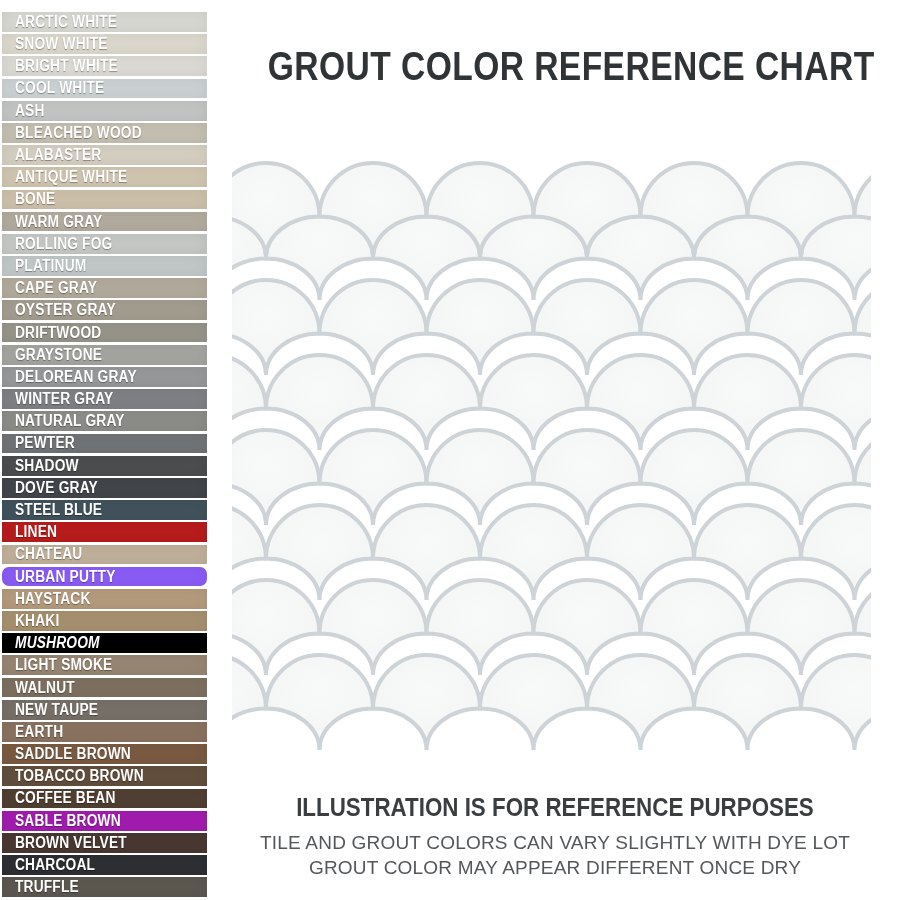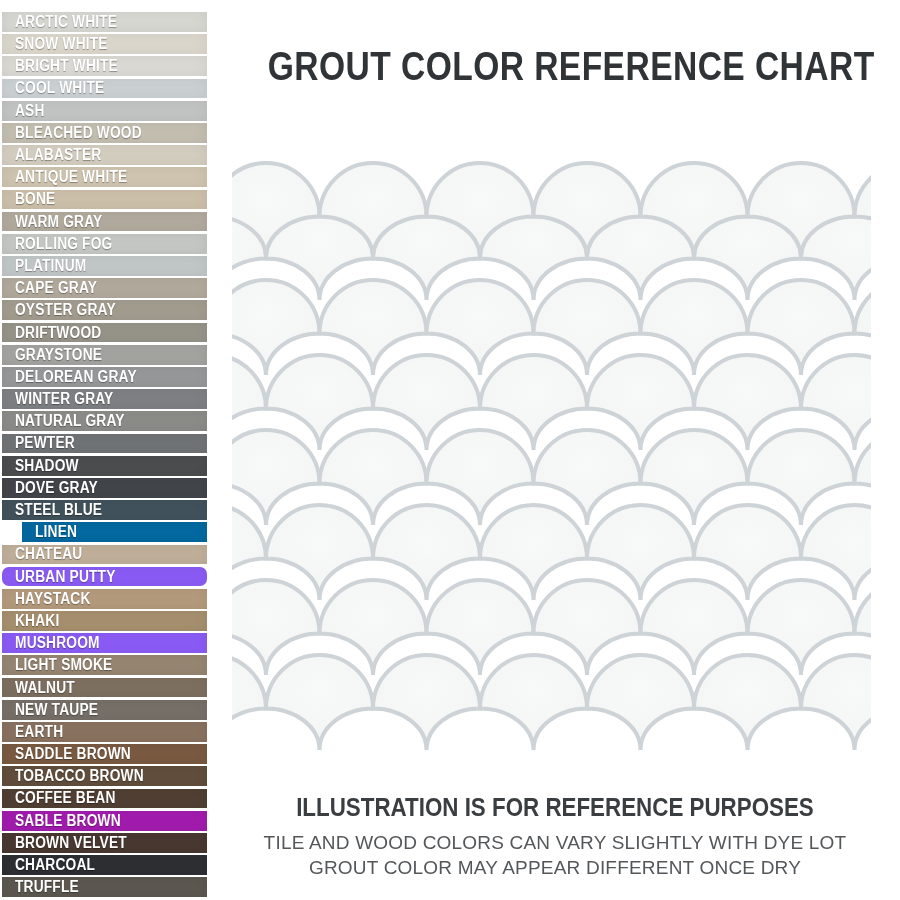--- a/index.html
+++ b/index.html
@@ -98,36 +98,36 @@
     </div>
     <div class="swatch" style="background: rgb(75, 77, 79);">
       <span class="swatch-label">SHADOW</span>
     </div>
     <div class="swatch" style="background: rgb(66, 70, 75);">
       <span class="swatch-label">DOVE GRAY</span>
     </div>
     <div class="swatch" style="background: rgb(66, 82, 92);">
       <span class="swatch-label">STEEL BLUE</span>
     </div>
-    <div class="swatch" style="background: #0369a1; margin-left: 20px;">
+    <div class="swatch" style="background: #b91c1c;">
       <span class="swatch-label">LINEN</span>
     </div>
     <div class="swatch" style="background: rgb(193, 176, 154);">
       <span class="swatch-label">CHATEAU</span>
     </div>
     <div class="swatch" style="background: #8b5cf6; border-radius: 7px;">
       <span class="swatch-label">URBAN PUTTY</span>
     </div>
     <div class="swatch" style="background: rgb(181, 155, 125);">
       <span class="swatch-label">HAYSTACK</span>
     </div>
     <div class="swatch" style="background: rgb(167, 144, 110);">
       <span class="swatch-label">KHAKI</span>
     </div>
-    <div class="swatch" style="background: #8b5cf6;">
+    <div class="swatch" style="background: #000000; font-style: italic;">
       <span class="swatch-label">MUSHROOM</span>
     </div>
     <div class="swatch" style="background: rgb(150, 134, 114);">
       <span class="swatch-label">LIGHT SMOKE</span>
     </div>
     <div class="swatch" style="background: rgb(126, 112, 96);">
       <span class="swatch-label">WALNUT</span>
     </div>
     <div class="swatch" style="background: rgb(119, 112, 105);">
       <span class="swatch-label">NEW TAUPE</span>
@@ -228,15 +228,15 @@
       <path d="M 426.5 216.5 A 53.5 53.5 0 1 1 533.5 216.5 A 53.5 41.5 0 0 0 480 258 A 53.5 41.5 0 0 0 426.5 216.5 Z" fill="url(#tileG)" stroke="#cdd3d6" stroke-width="4"></path>
       <path d="M 533.5 216.5 A 53.5 53.5 0 1 1 640.5 216.5 A 53.5 41.5 0 0 0 587 258 A 53.5 41.5 0 0 0 533.5 216.5 Z" fill="url(#tileG)" stroke="#cdd3d6" stroke-width="4"></path>
       <path d="M 640.5 216.5 A 53.5 53.5 0 1 1 747.5 216.5 A 53.5 41.5 0 0 0 694 258 A 53.5 41.5 0 0 0 640.5 216.5 Z" fill="url(#tileG)" stroke="#cdd3d6" stroke-width="4"></path>
       <path d="M 747.5 216.5 A 53.5 53.5 0 1 1 854.5 216.5 A 53.5 41.5 0 0 0 801 258 A 53.5 41.5 0 0 0 747.5 216.5 Z" fill="url(#tileG)" stroke="#cdd3d6" stroke-width="4"></path>
       <path d="M 854.5 216.5 A 53.5 53.5 0 1 1 961.5 216.5 A 53.5 41.5 0 0 0 908 258 A 53.5 41.5 0 0 0 854.5 216.5 Z" fill="url(#tileG)" stroke="#cdd3d6" stroke-width="4"></path>
     </g>
 </svg>
 
 <div class="footer">
   <span class="footer-strong">ILLUSTRATION IS FOR REFERENCE PURPOSES</span>
-  <div class="footer-line first">TILE AND WOOD COLORS CAN VARY SLIGHTLY WITH DYE LOT</div>
+  <div class="footer-line first">TILE AND GROUT COLORS CAN VARY SLIGHTLY WITH DYE LOT</div>
   <div class="footer-line">GROUT COLOR MAY APPEAR DIFFERENT ONCE DRY</div>
 </div>
 
 </body></html>

